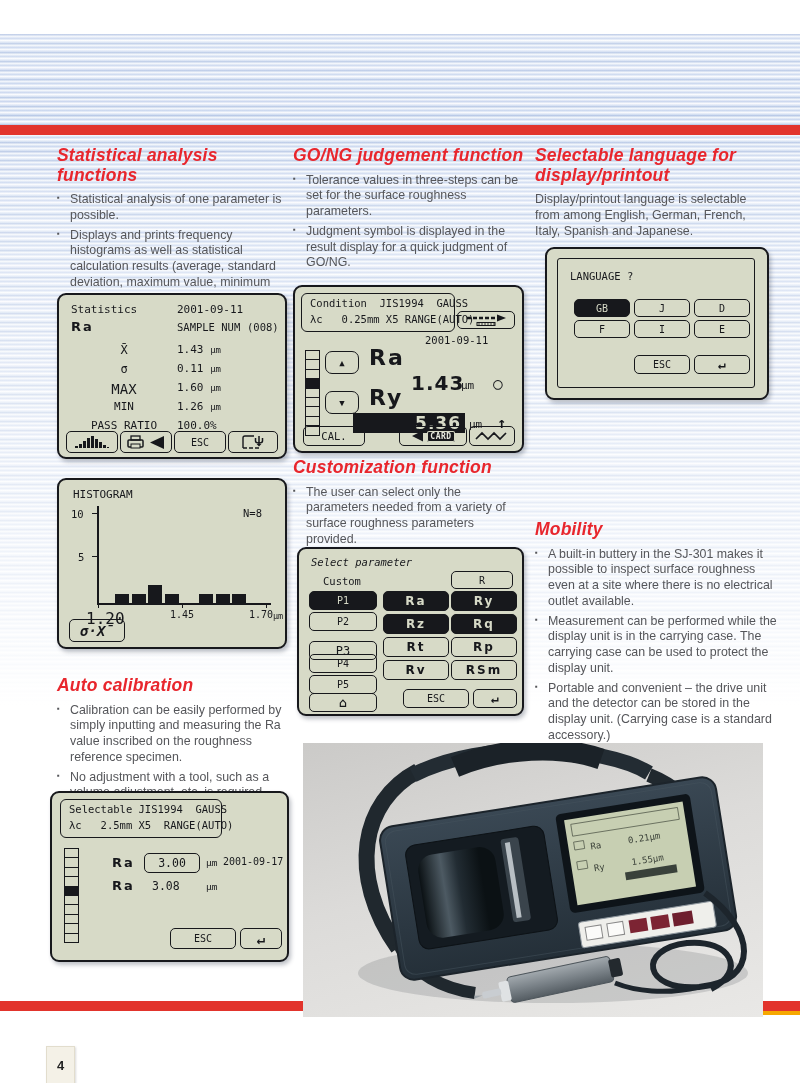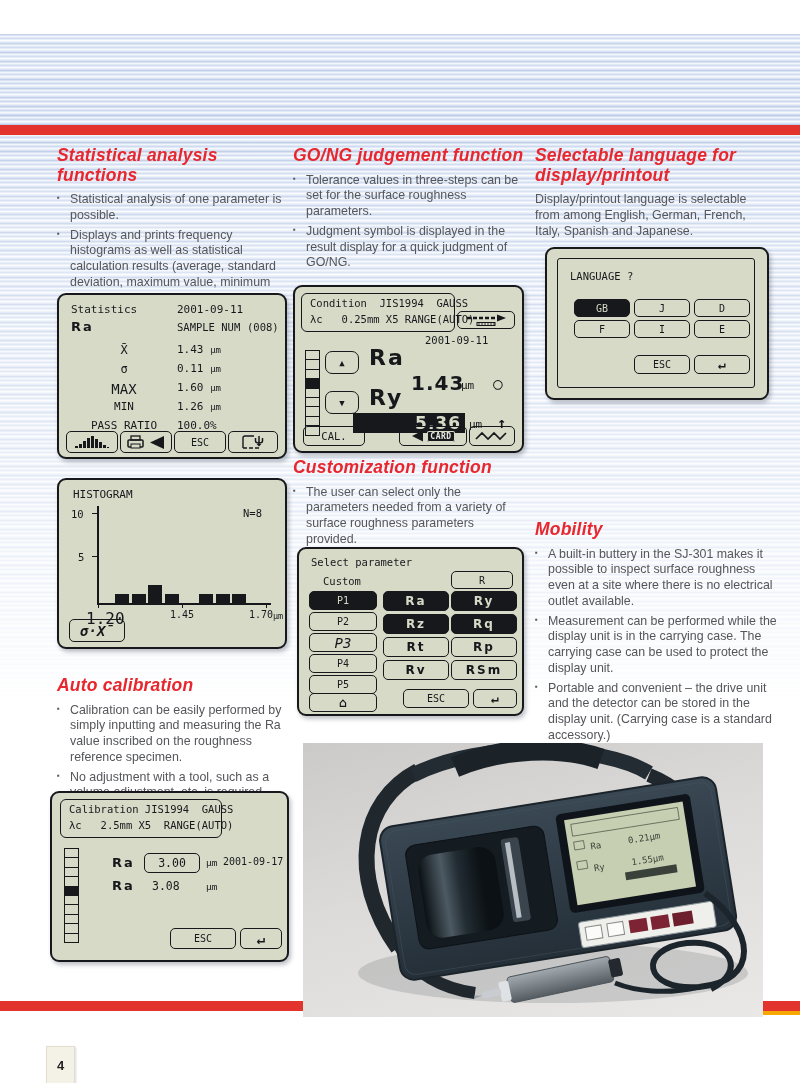--- a/index.html
+++ b/index.html
@@ -164,21 +164,21 @@
   <div class="abs copy" style="left:57px;top:676px;width:236px;">
     <h2 class="red">Auto calibration</h2>
     <ul class="bullets">
       <li>Calibration can be easily performed by simply inputting and measuring the Ra value inscribed on the roughness reference specimen.</li>
       <li>No adjustment with a tool, such as a volume adjustment, etc. is required.</li>
     </ul>
   </div>
 
   <div class="abs lcd" style="left:50px;top:791px;width:235px;height:167px;">
     <div class="boxhead" style="left:8px;top:6px;width:160px;height:37px;">
-      <span class="t" style="left:8px;top:3px;font-size:10.5px;">Calibration JIS1994  GAUSS</span>
+      <span class="t" style="left:8px;top:3px;font-size:10.5px;">Selectable JIS1994  GAUSS</span>
       <span class="t" style="left:8px;top:19px;font-size:10.5px;">λc   2.5mm X5  RANGE(AUTO)</span>
     </div>
     <div class="gauge" style="left:12px;top:56px;">
       <div class="cell"></div>
         <div class="cell"></div>
         <div class="cell"></div>
         <div class="cell"></div>
       <div class="cell fill"></div>
         <div class="cell"></div>
         <div class="cell"></div>
@@ -269,32 +269,32 @@
   </div>
 
   <div class="abs copy" style="left:293px;top:458px;width:232px;">
     <h2 class="red">Customization function</h2>
     <ul class="bullets">
       <li>The user can select only the parameters needed from a variety of surface roughness parameters provided.</li>
     </ul>
   </div>
 
   <div class="abs lcd" style="left:297px;top:547px;width:223px;height:165px;">
-    <span class="t" style="left:12px;top:7px;font-size:10.5px;">Select parameter</span>
+    <span class="t" style="left:12px;top:7px;font-size:10.5px;font-style:italic;">Select parameter</span>
     <span class="t" style="left:24px;top:26px;font-size:10.5px;">Custom</span>
     <div class="lbtn" style="left:152px;top:22px;width:60px;height:16px;font-size:10px;">
       <span>R</span>
     </div>
     <div class="lbtn inv" style="left:10px;top:42px;width:66px;height:17px;font-size:10px;">
         <span>P1</span>
       </div>
     <div class="lbtn" style="left:10px;top:63px;width:66px;height:17px;font-size:10px;">
         <span>P2</span>
       </div>
-    <div class="lbtn" style="left:10px;top:84px;width:66px;height:17px;font-size:14px;font-style:italic;">
+    <div class="lbtn" style="left:10px;top:92px;width:66px;height:17px;font-size:12px;">
         <span>P3</span>
       </div>
     <div class="lbtn" style="left:10px;top:105px;width:66px;height:17px;font-size:10px;">
         <span>P4</span>
       </div>
     <div class="lbtn" style="left:10px;top:126px;width:66px;height:17px;font-size:10px;">
         <span>P5</span>
       </div>
     <div class="lbtn" style="left:10px;top:144px;width:66px;height:17px;font-size:13px;font-weight:bold;">
         <span>⌂</span>

